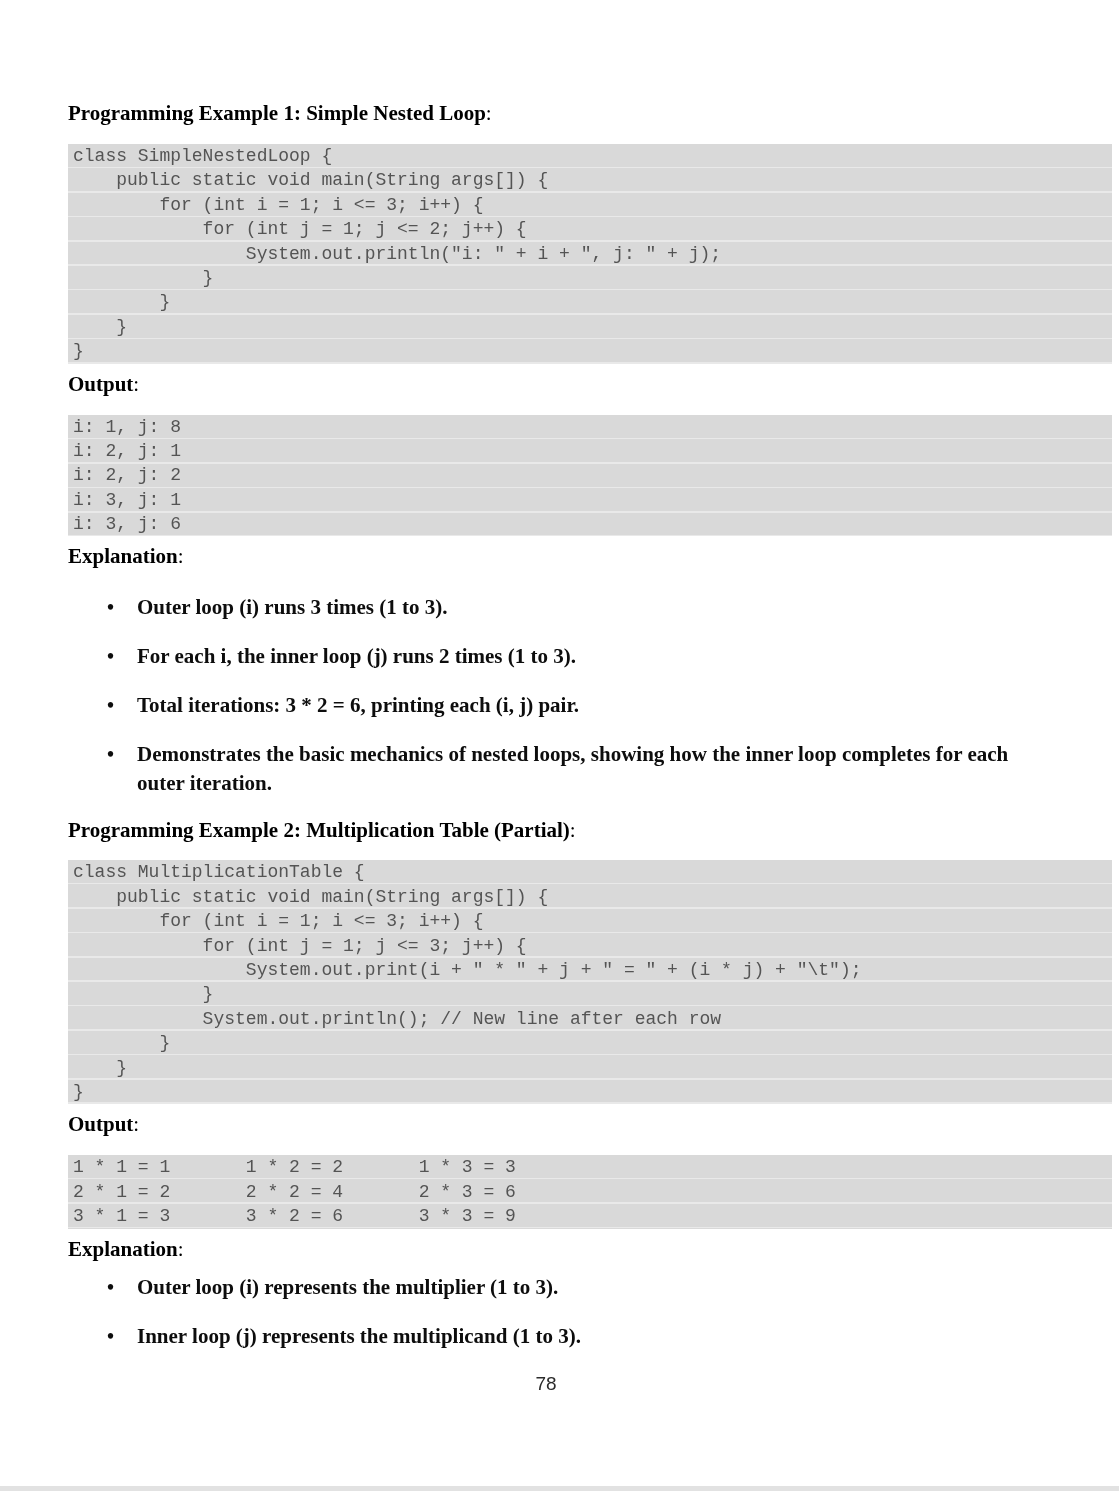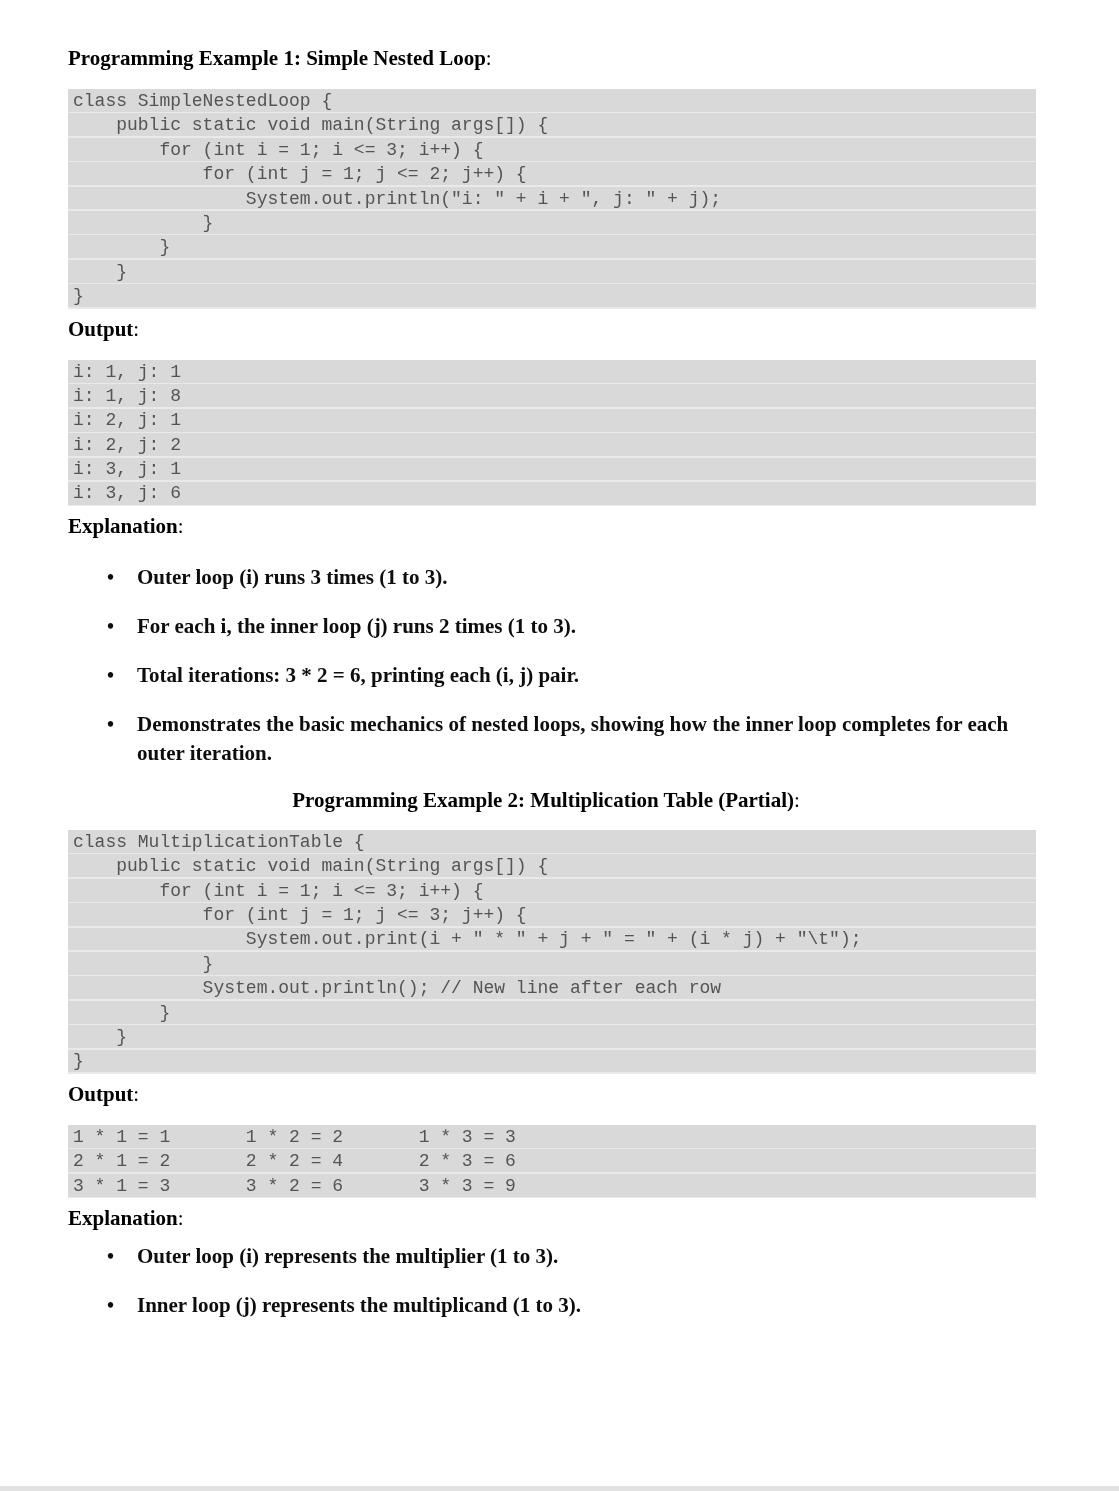--- a/index.html
+++ b/index.html
@@ -18,24 +18,24 @@
     top: 0;
     width: 956px;
   }
   .heading, .label {
     font-size: 21px;
     line-height: 24px;
     color: #000000;
   }
   .heading .b, .label .b { font-weight: bold; }
   .heading { margin-top: 18px; }
-  .heading.first { margin-top: 46px; }
+  .heading.first { margin-top: 101px; }
   .codeblock {
     margin-top: 19px;
-    width: 968px;
+    width: 1044px;
     font-family: "Liberation Mono", "DejaVu Sans Mono", monospace;
     font-size: 18px;
     line-height: 24.4px;
     color: #545454;
     background: repeating-linear-gradient(
       to bottom,
       #d9d9d9 0px, #d9d9d9 22.8px,
       #e9e9e9 22.8px, #e9e9e9 24.4px
     );
     padding-left: 5px;
@@ -100,42 +100,41 @@
         <div class="code-line">        }</div>
         <div class="code-line">    }</div>
         <div class="code-line">}</div>
       </div>
 
     <div class="label">
       <span class="b">Output</span><span>:</span>
     </div>
 
     <div class="codeblock">
-        <div class="code-line">i: 1, j: 1</div>
         <div class="code-line">i: 1, j: 8</div>
         <div class="code-line">i: 2, j: 1</div>
         <div class="code-line">i: 2, j: 2</div>
         <div class="code-line">i: 3, j: 1</div>
         <div class="code-line">i: 3, j: 6</div>
       </div>
 
     <div class="label">
       <span class="b">Explanation</span><span>:</span>
     </div>
 
     <ul class="bullets">
         <li>Outer loop (i) runs 3 times (1 to 3).</li>
         <li>For each i, the inner loop (j) runs 2 times (1 to 3).</li>
         <li>Total iterations: 3 * 2 = 6, printing each (i, j) pair.</li>
         <li>Demonstrates the basic mechanics of nested loops, showing how the inner loop completes for each outer iteration.</li>
       </ul>
   </section>
 
   <section>
-    <div class="heading" style="margin-top:8px;text-align:center;">
+    <div class="heading" style="margin-top:8px;">
       <span class="b">Programming Example 2: Multiplication Table (Partial)</span><span>:</span>
     </div>
 
     <div class="codeblock" style="margin-top:18px;">
         <div class="code-line">class MultiplicationTable {</div>
         <div class="code-line">    public static void main(String args[]) {</div>
         <div class="code-line">        for (int i = 1; i &lt;= 3; i++) {</div>
         <div class="code-line">            for (int j = 1; j &lt;= 3; j++) {</div>
         <div class="code-line">                System.out.print(i + " * " + j + " = " + (i * j) + "\t");</div>
         <div class="code-line">            }</div>
@@ -158,15 +157,16 @@
     <div class="label">
       <span class="b">Explanation</span><span>:</span>
     </div>
 
     <ul class="bullets" style="margin-top:12px;">
         <li>Outer loop (i) represents the multiplier (1 to 3).</li>
         <li>Inner loop (j) represents the multiplicand (1 to 3).</li>
       </ul>
   </section>
 
+  <div class="page-number">78</div>
 </div>
 
 <div class="page-gap"></div>
 
 </body></html>

